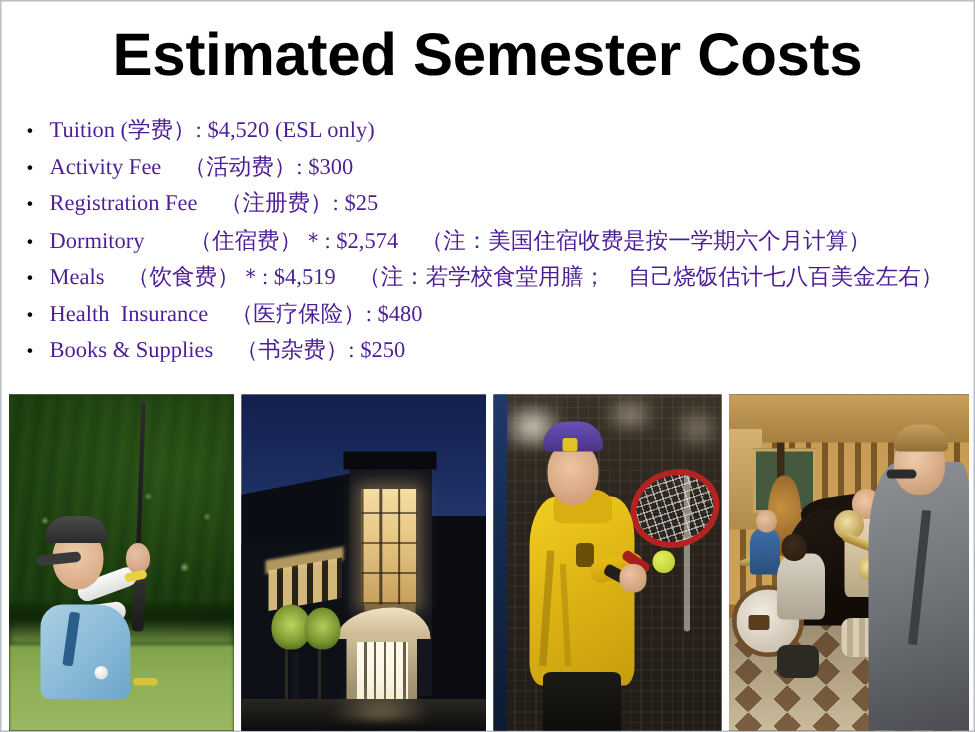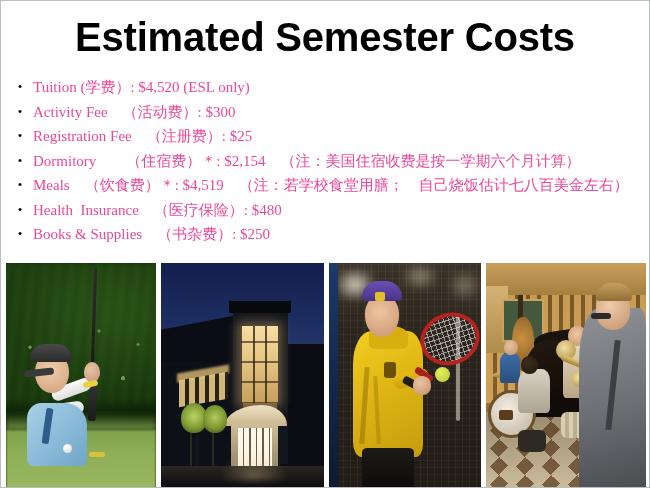--- a/index.html
+++ b/index.html
@@ -50,21 +50,21 @@
     flex: 0 0 26px;
     text-align: center;
     font-size: 13px;
     line-height: 20px;
     color: #000;
   }
   .bullet-text {
     flex: 1 1 auto;
     font-size: 15px;
     line-height: 20px;
-    color: #ec4899;
+    color: #4c1d95;
     font-family: "Liberation Serif", "DejaVu Serif", serif;
     white-space: pre-wrap;
     padding-right: 6px;
   }
 
   
   .photo-strip {
     position: absolute;
     left: 5px;
     top: 262px;
@@ -599,21 +599,21 @@
       <span class="bullet-text">Activity Fee　（活动费）: $300</span>
     </div>
 
     <div class="bullet-row">
       <span class="bullet-marker">•</span>
       <span class="bullet-text">Registration Fee　（注册费）: $25</span>
     </div>
 
     <div class="bullet-row">
       <span class="bullet-marker">•</span>
-      <span class="bullet-text">Dormitory　　（住宿费）＊: $2,154　（注：美国住宿收费是按一学期六个月计算）</span>
+      <span class="bullet-text">Dormitory　　（住宿费）＊: $2,574　（注：美国住宿收费是按一学期六个月计算）</span>
     </div>
 
     <div class="bullet-row">
       <span class="bullet-marker">•</span>
       <span class="bullet-text">Meals　（饮食费）＊: $4,519　（注：若学校食堂用膳；　自己烧饭估计七八百美金左右）</span>
     </div>
 
     <div class="bullet-row">
       <span class="bullet-marker">•</span>
       <span class="bullet-text">Health  Insurance　（医疗保险）: $480</span>

